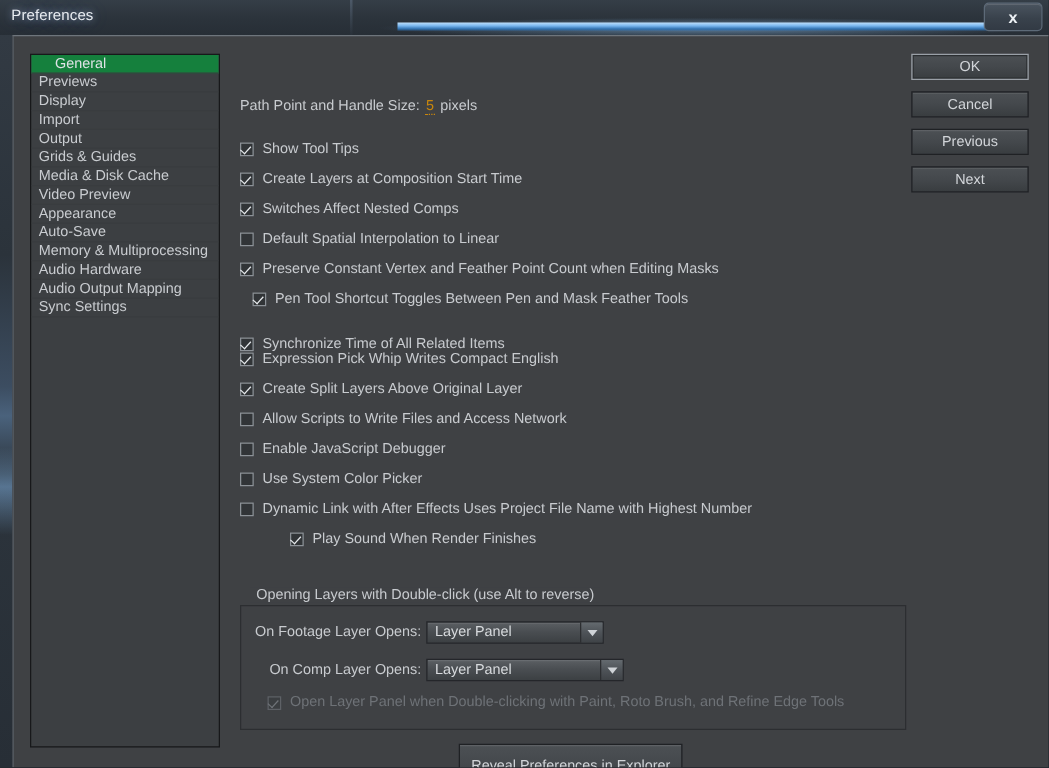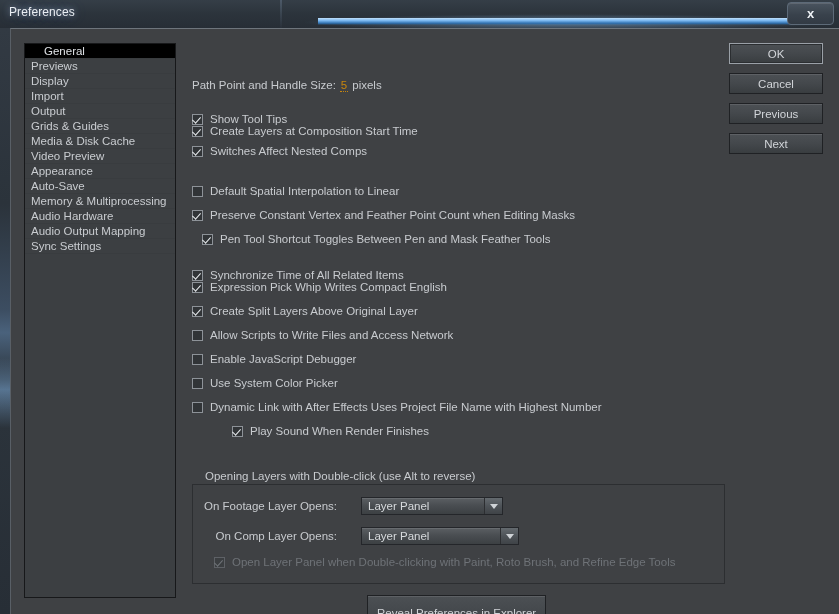--- a/index.html
+++ b/index.html
@@ -123,21 +123,21 @@
     line-height: 15px;
     padding-left: 6px;
     font-size: 11.5px;
     color: #c9ccd0;
     white-space: nowrap;
     cursor: pointer;
     border-bottom: 1px solid #393c3f;
     box-sizing: border-box;
   }
   .cat-item.selected {
-    background: #000000;
+    background: #15803d;
     color: #dfe2e6;
     padding-left: 19px;
   }
 
   
   #content {
     position: absolute;
     left: 175px; top: 0;
     width: 545px; height: 586px;
   }
@@ -213,21 +213,21 @@
     background: #3f4144;
     font-size: 11.5px;
     color: #c8cbcf;
     white-space: nowrap;
   }
 
   .select-row {
     position: absolute;
     display: flex;
     align-items: center;
-    gap: 24px;
+    gap: 4px;
   }
   .select-row .sel-label {
     font-size: 11.5px;
     color: #c8cbcf;
     text-align: right;
     white-space: nowrap;
   }
   .dropdown {
     height: 18px;
     box-sizing: border-box;
@@ -345,25 +345,25 @@
         <span class="row-label">Path Point and Handle Size:</span>
         <span id="path-point-value">5</span>
         <span class="row-label">pixels</span>
       </div>
 
       <div id="checkbox-container">
           <div class="cb-row" style="top: 84px;">
             <span class="cbox checked"></span>
             <span class="row-label">Show Tool Tips</span>
           </div>
-          <div class="cb-row" style="top: 96px;">
+          <div class="cb-row" style="top: 108px;">
             <span class="cbox checked"></span>
             <span class="row-label">Create Layers at Composition Start Time</span>
           </div>
-          <div class="cb-row" style="top: 116px;">
+          <div class="cb-row" style="top: 132px;">
             <span class="cbox checked"></span>
             <span class="row-label">Switches Affect Nested Comps</span>
           </div>
           <div class="cb-row" style="top: 156px;">
             <span class="cbox"></span>
             <span class="row-label">Default Spatial Interpolation to Linear</span>
           </div>
           <div class="cb-row" style="top: 180px;">
             <span class="cbox checked"></span>
             <span class="row-label">Preserve Constant Vertex and Feather Point Count when Editing Masks</span>

